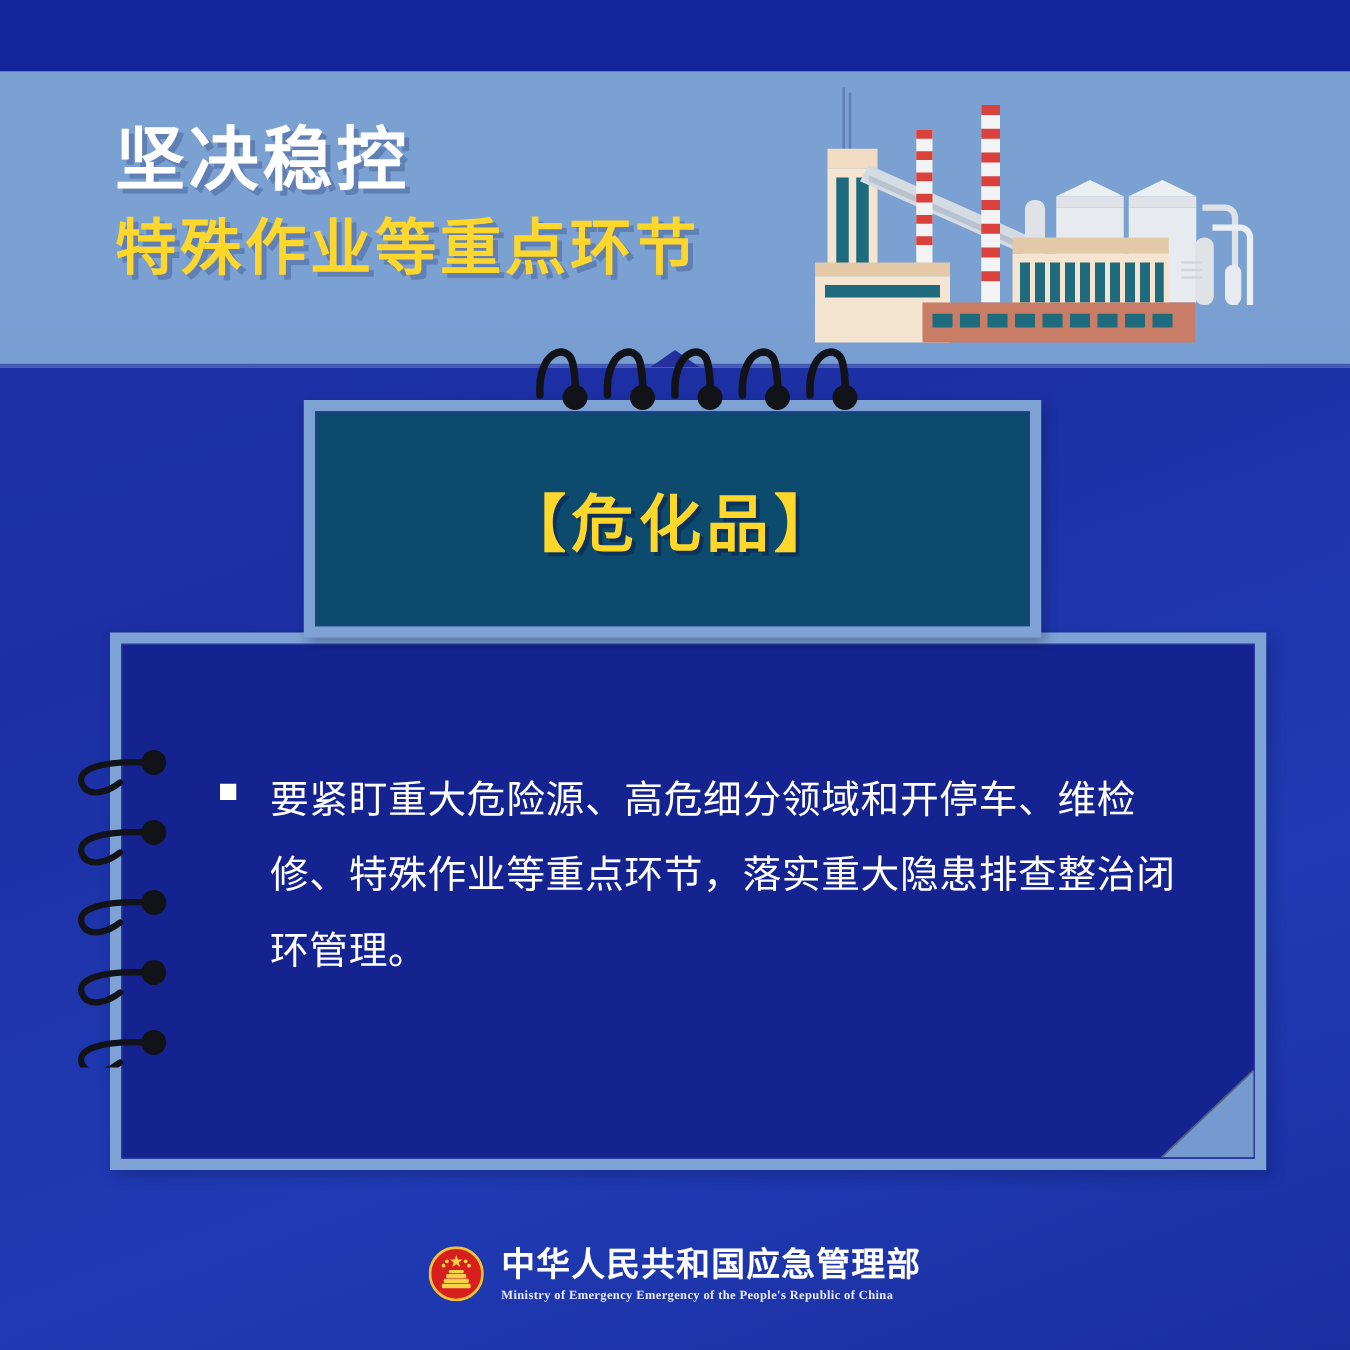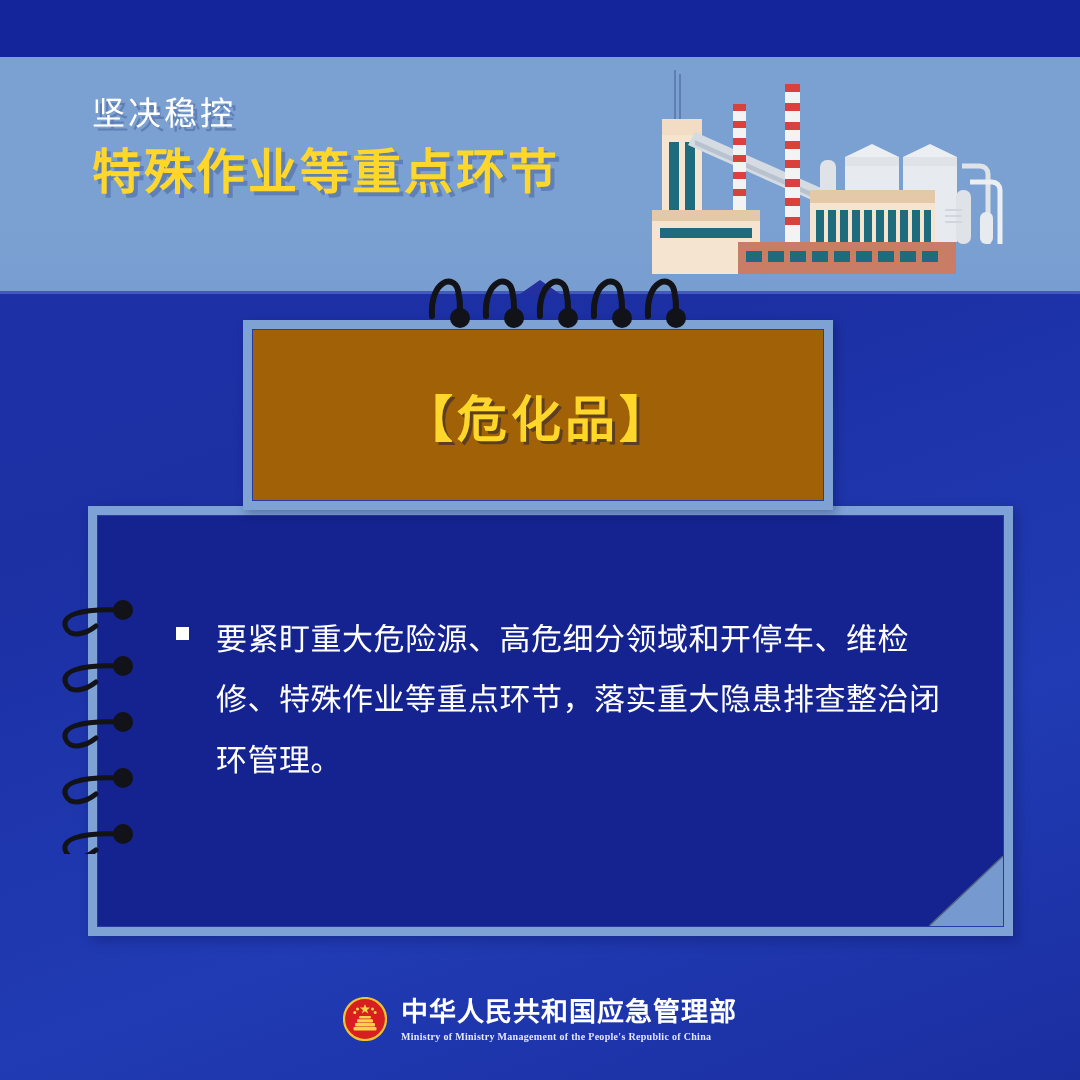--- a/index.html
+++ b/index.html
@@ -21,39 +21,39 @@
     position:absolute;left:0;top:57px;width:100%;height:237px;
     background:linear-gradient(180deg,#7ba0d2 0%,#7ba0d2 70%,#789dd0 100%);
     overflow:hidden;
   }
   .hdr-peak{position:absolute;left:50%;bottom:0;transform:translateX(-50%);
     width:40px;height:14px;background:#23309d;clip-path:polygon(50% 0,100% 100%,0 100%);}
   .hdr-rule{position:absolute;left:0;bottom:0;width:100%;height:3px;background:#3a4fb5;opacity:.85;}
   
   .headline{position:absolute;left:92px;top:95px;z-index:6;}
   .headline .l1{
-    font-size:33px;font-weight:normal;color:#ffffff;letter-spacing:3px;line-height:1.18;
+    font-size:56px;font-weight:bold;color:#ffffff;letter-spacing:3px;line-height:1.18;
     text-shadow:4px 4px 0 rgba(40,60,120,.33);
   }
   .headline .l2{
     font-size:49px;font-weight:bold;color:#ffd72a;letter-spacing:3px;line-height:1.18;
     margin-top:10px;text-shadow:4px 4px 0 rgba(40,60,120,.33);
   }
   
   .factory{position:absolute;right:0;bottom:0;width:440px;height:232px;}
   
   .body-area{position:absolute;left:0;top:294px;width:100%;height:786px;}
   
   .title-card{
     position:absolute;left:243px;top:26px;width:590px;height:190px;
     background:#7ea2d3;padding:9px;z-index:4;
     box-shadow:3px 4px 9px rgba(8,16,60,.30);
   }
   .title-card-inner{
-    width:100%;height:100%;background:#a16207;border:1px solid #2a3a9e;
+    width:100%;height:100%;background:#0c4a6e;border:1px solid #2a3a9e;
     display:flex;align-items:center;justify-content:center;
   }
   .title-card-inner .txt{
     font-size:50px;font-weight:bold;color:#ffd72a;letter-spacing:4px;
     text-shadow:3px 3px 0 rgba(10,20,70,.45);
   }
   
   .content-card{
     position:absolute;left:88px;top:212px;width:925px;height:430px;
     background:#7ea2d3;padding:9px;z-index:3;
@@ -261,17 +261,17 @@
         <circle cx="29.5" cy="12" r="1.5"></circle>
           <circle cx="32.2" cy="15.5" r="1.5"></circle>
         <rect x="12" y="26" width="20" height="3.4" rx="1"></rect>
         <rect x="14" y="22.2" width="16" height="3.4" rx="1"></rect>
         <rect x="10.5" y="30" width="23" height="3.6" rx="1"></rect>
         <rect x="16" y="19" width="12" height="2.6" rx="1"></rect>
       </g>
     </svg>
     <div class="foot-txt">
       <div class="foot-cn">中华人民共和国应急管理部</div>
-      <div class="foot-en">Ministry of Ministry Management of the People's Republic of China</div>
+      <div class="foot-en">Ministry of Emergency Emergency of the People's Republic of China</div>
     </div>
   </div>
 
 </div>
 
 </body></html>

